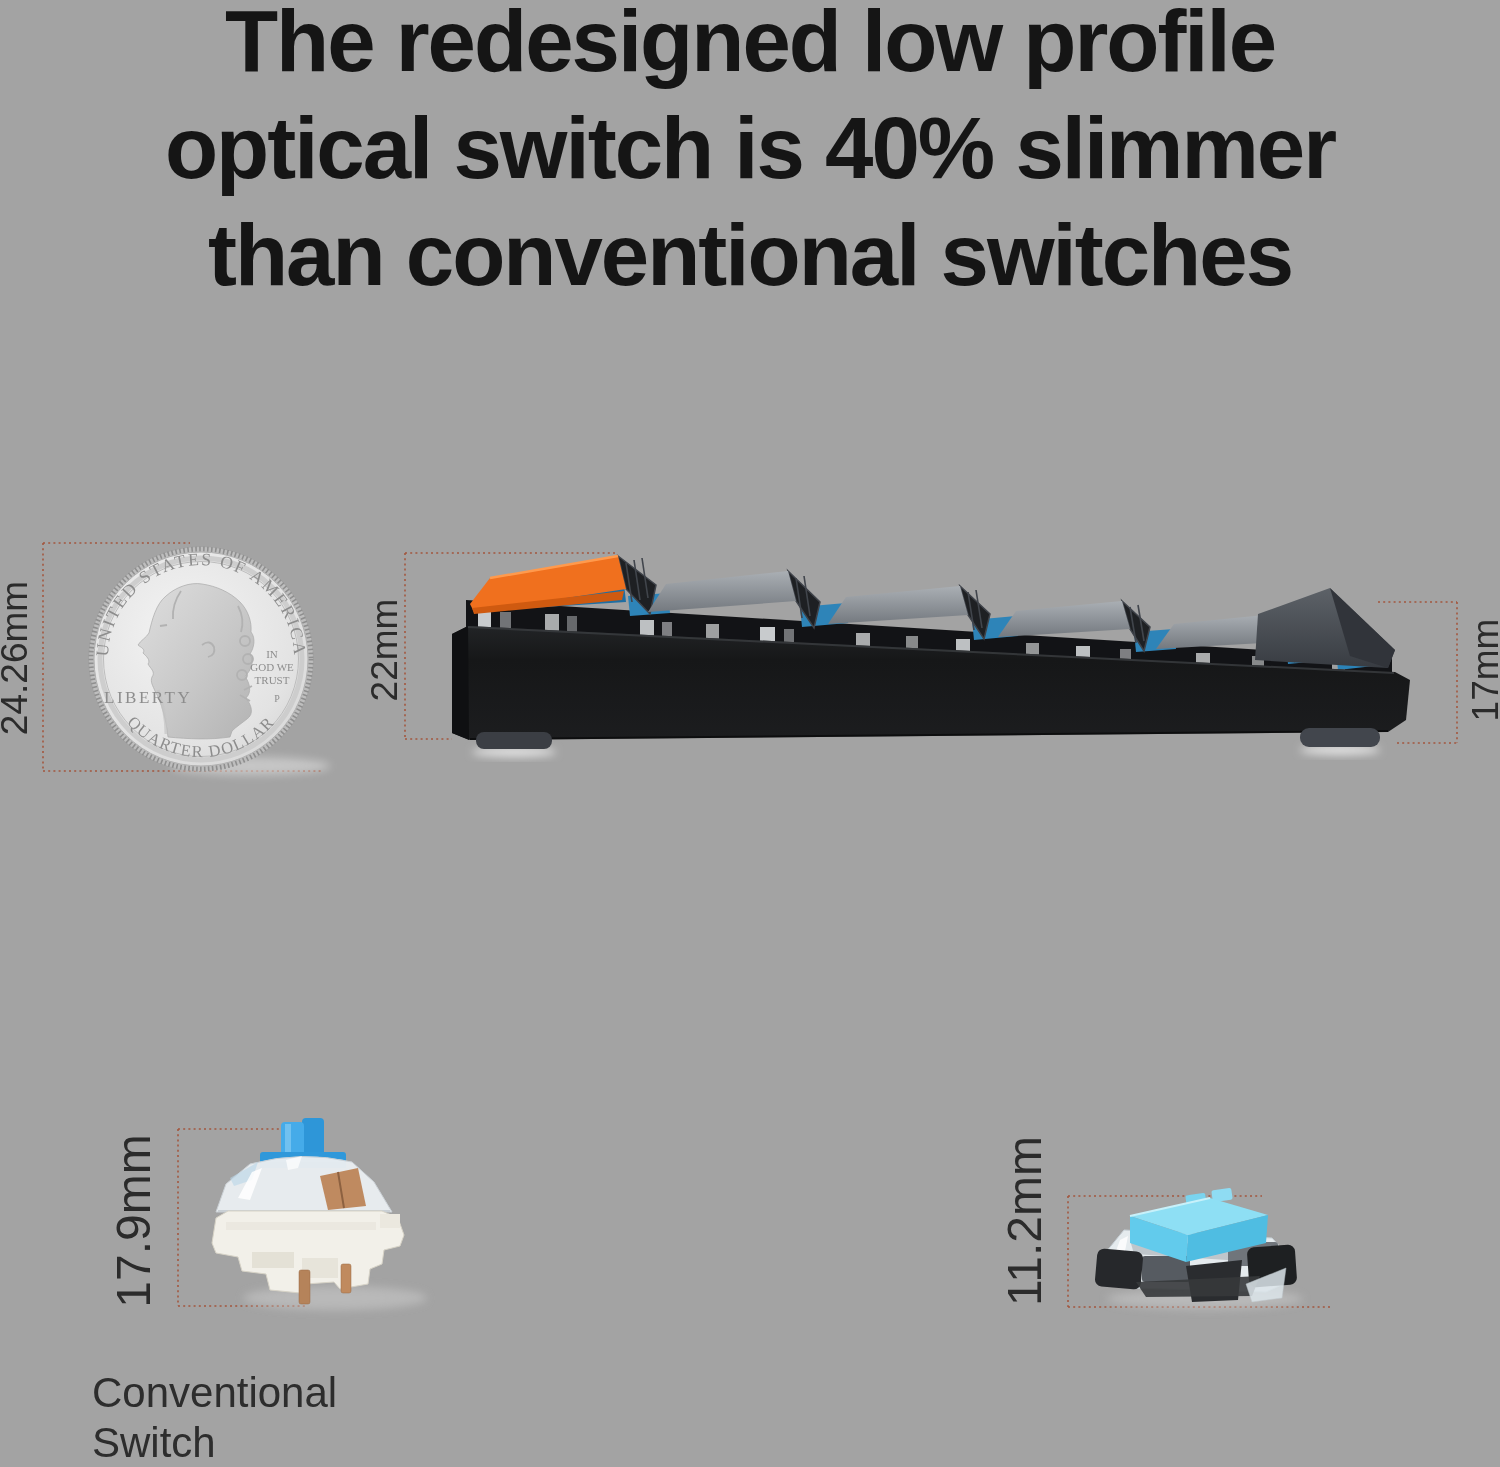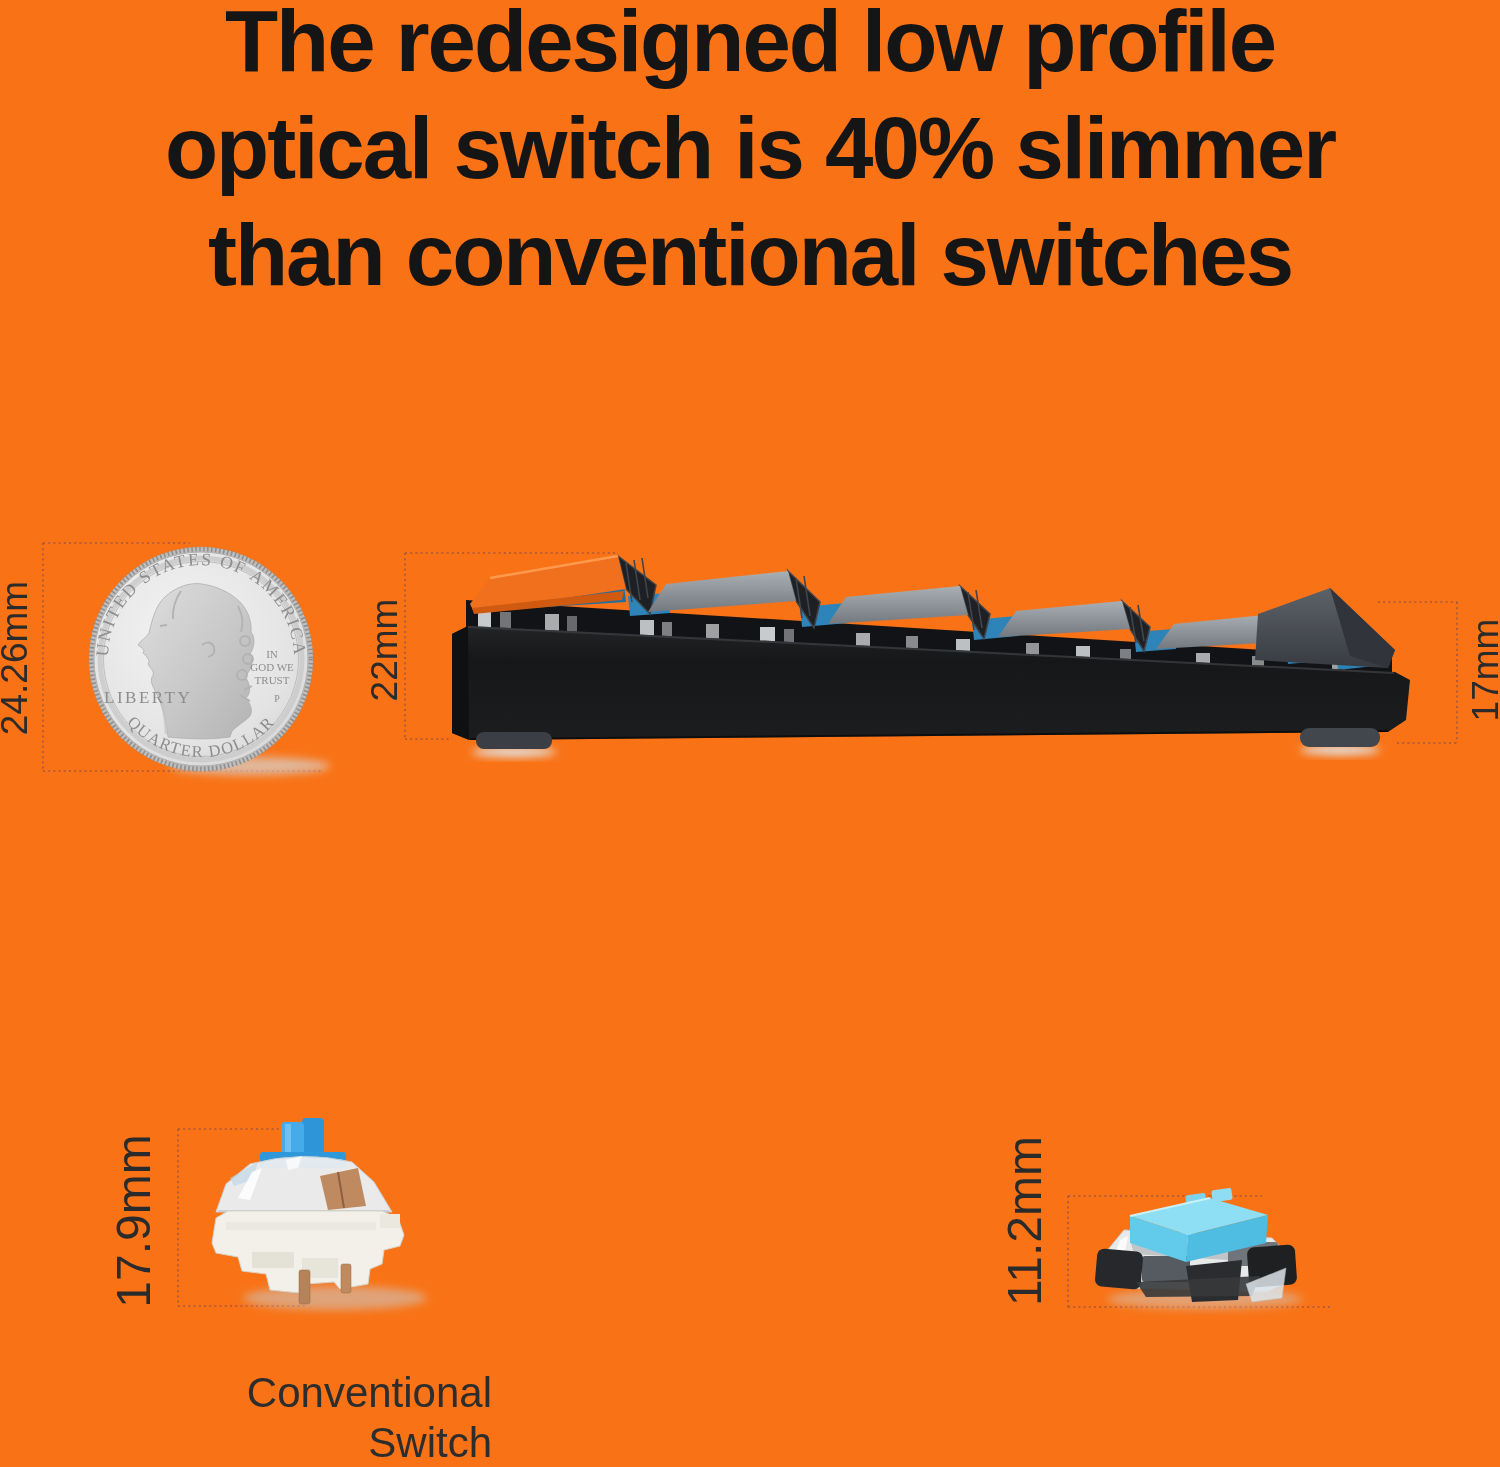--- a/index.html
+++ b/index.html
@@ -1,32 +1,32 @@
 <!DOCTYPE html>
 <html><head>
 <meta charset="utf-8">
 <style>
   html,body{margin:0;padding:0;background:#ffffff;}
-  .canvas{position:relative;width:1500px;height:1467px;background:#f97316;overflow:hidden;
+  .canvas{position:relative;width:1500px;height:1467px;background:#a3a3a3;overflow:hidden;
           font-family:"Liberation Sans",sans-serif;}
   .headline{position:absolute;top:-13px;left:0;width:1500px;margin:0;text-align:center;
             font-size:87px;line-height:107px;font-weight:bold;letter-spacing:-2px;
             color:#151515;white-space:pre-line;}
   .art{position:absolute;left:0;top:0;}
   .vlabel{position:absolute;transform:rotate(-90deg);transform-origin:center;
           text-align:center;white-space:nowrap;color:#2b2b2b;}
   .mm-small{font-size:37px;}
   .mm-large{font-size:48px;}
   .m-coin{width:200px;height:40px;left:-86px;top:638px;}
   .m-back{width:160px;height:40px;left:304px;top:630px;}
   .m-front{width:160px;height:40px;left:1405px;top:650px;}
   .m-conv{width:220px;height:50px;left:21px;top:1196px;}
   .m-lp{width:220px;height:50px;left:912px;top:1196px;}
   .caption{position:absolute;top:1368px;font-size:42px;line-height:50px;color:#2d2d2d;
-           text-align:right;white-space:pre-line;}
+           text-align:left;white-space:pre-line;}
   .cap-left{left:92px;width:400px;}
   .cap-right{left:886px;width:600px;}
   .coin-engraving{font-family:"Liberation Serif",serif;fill:#8d8d8d;}
 </style>
 </head>
 <body>
 
 <div class="canvas">
 
   <h1 class="headline">The redesigned low profile

